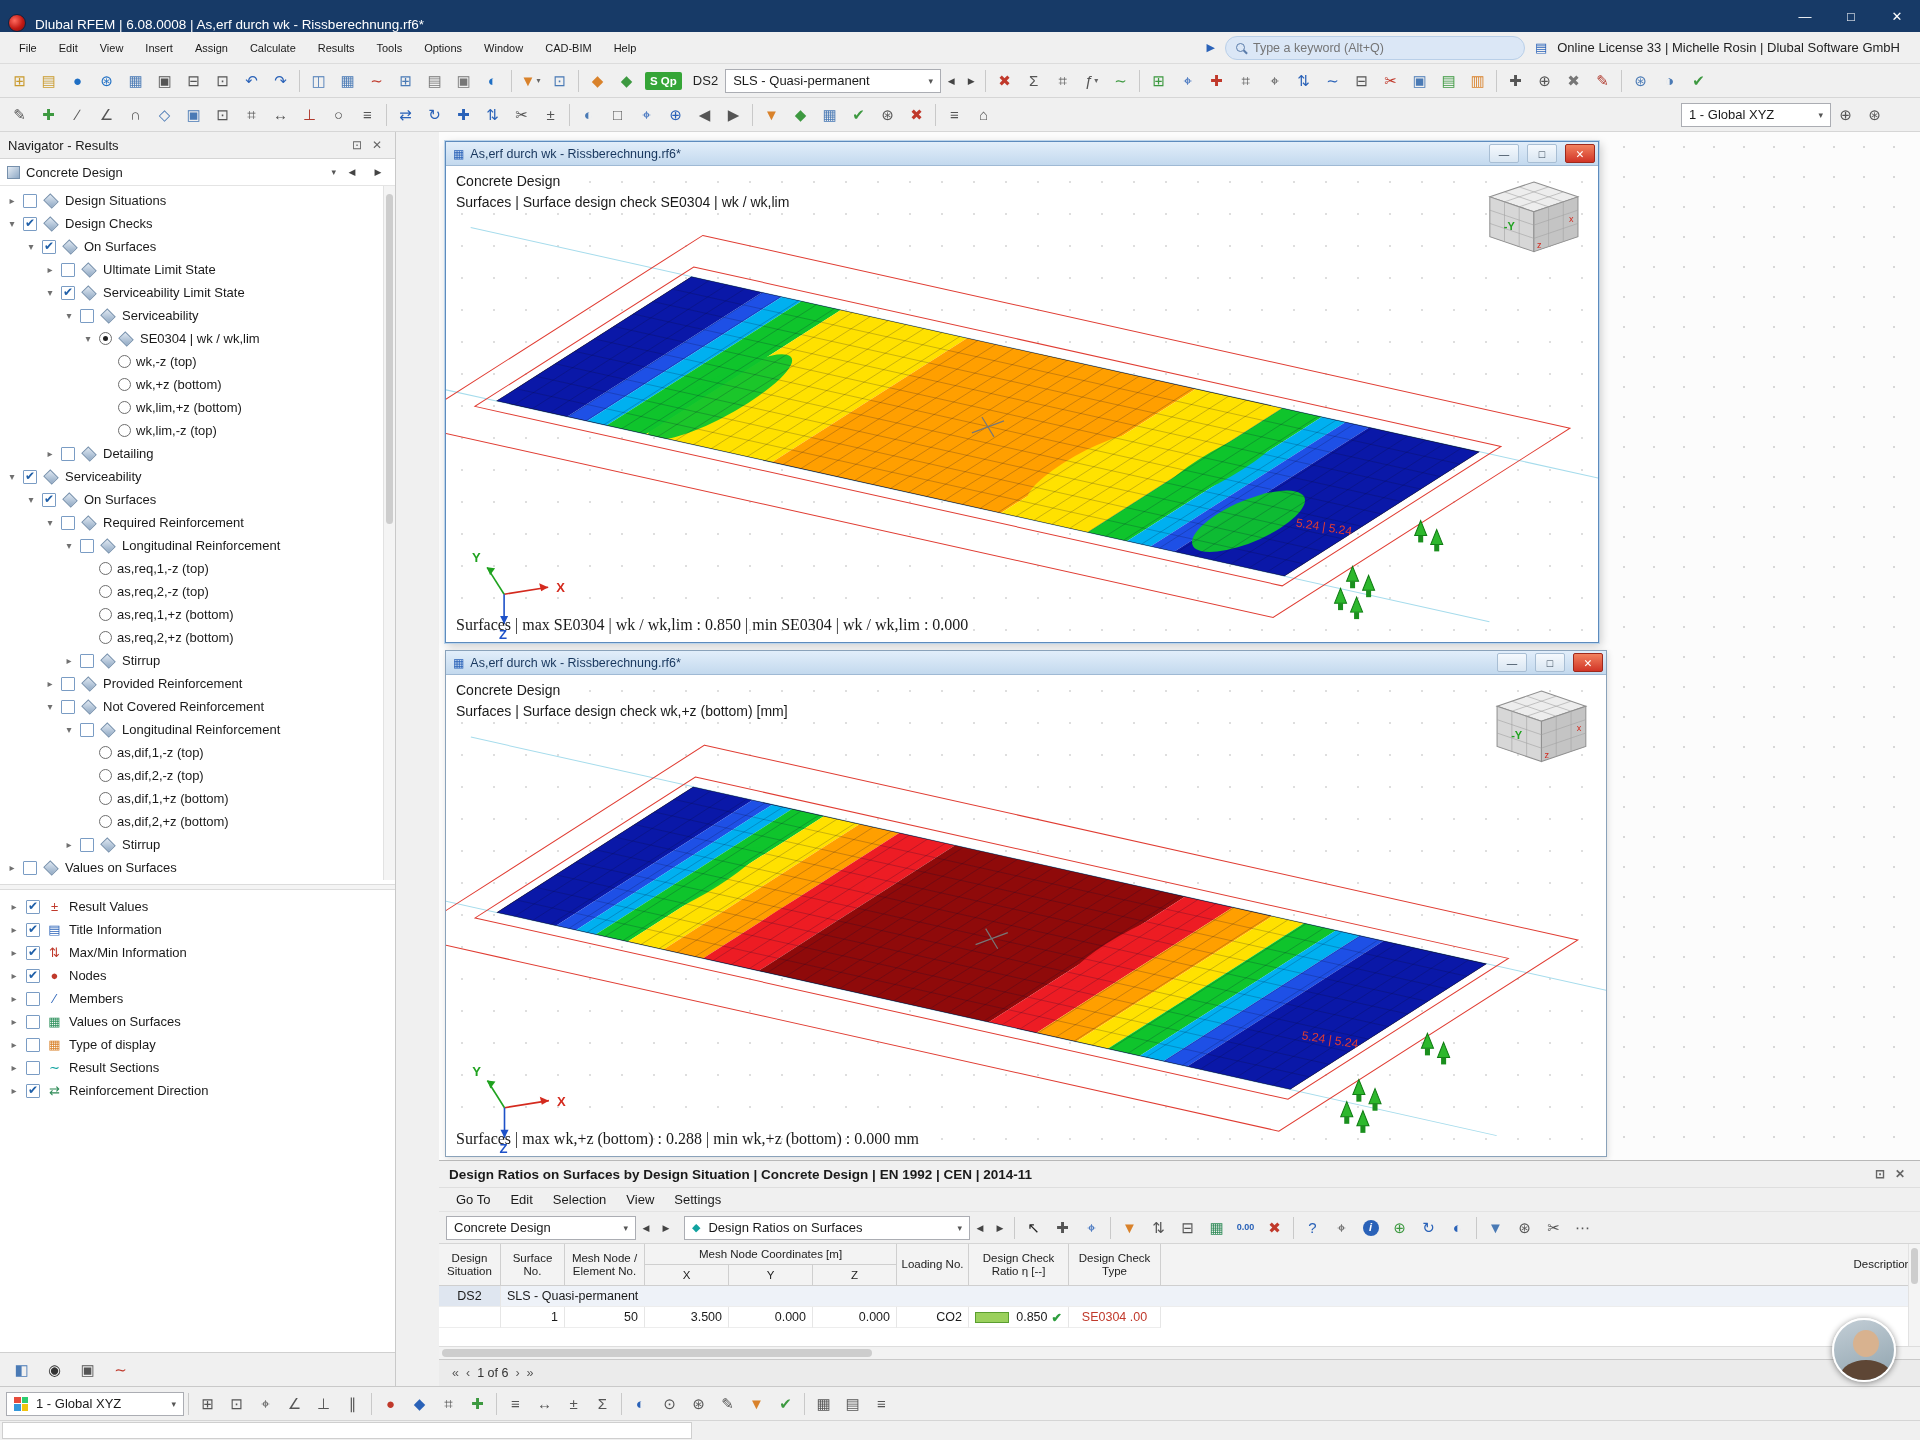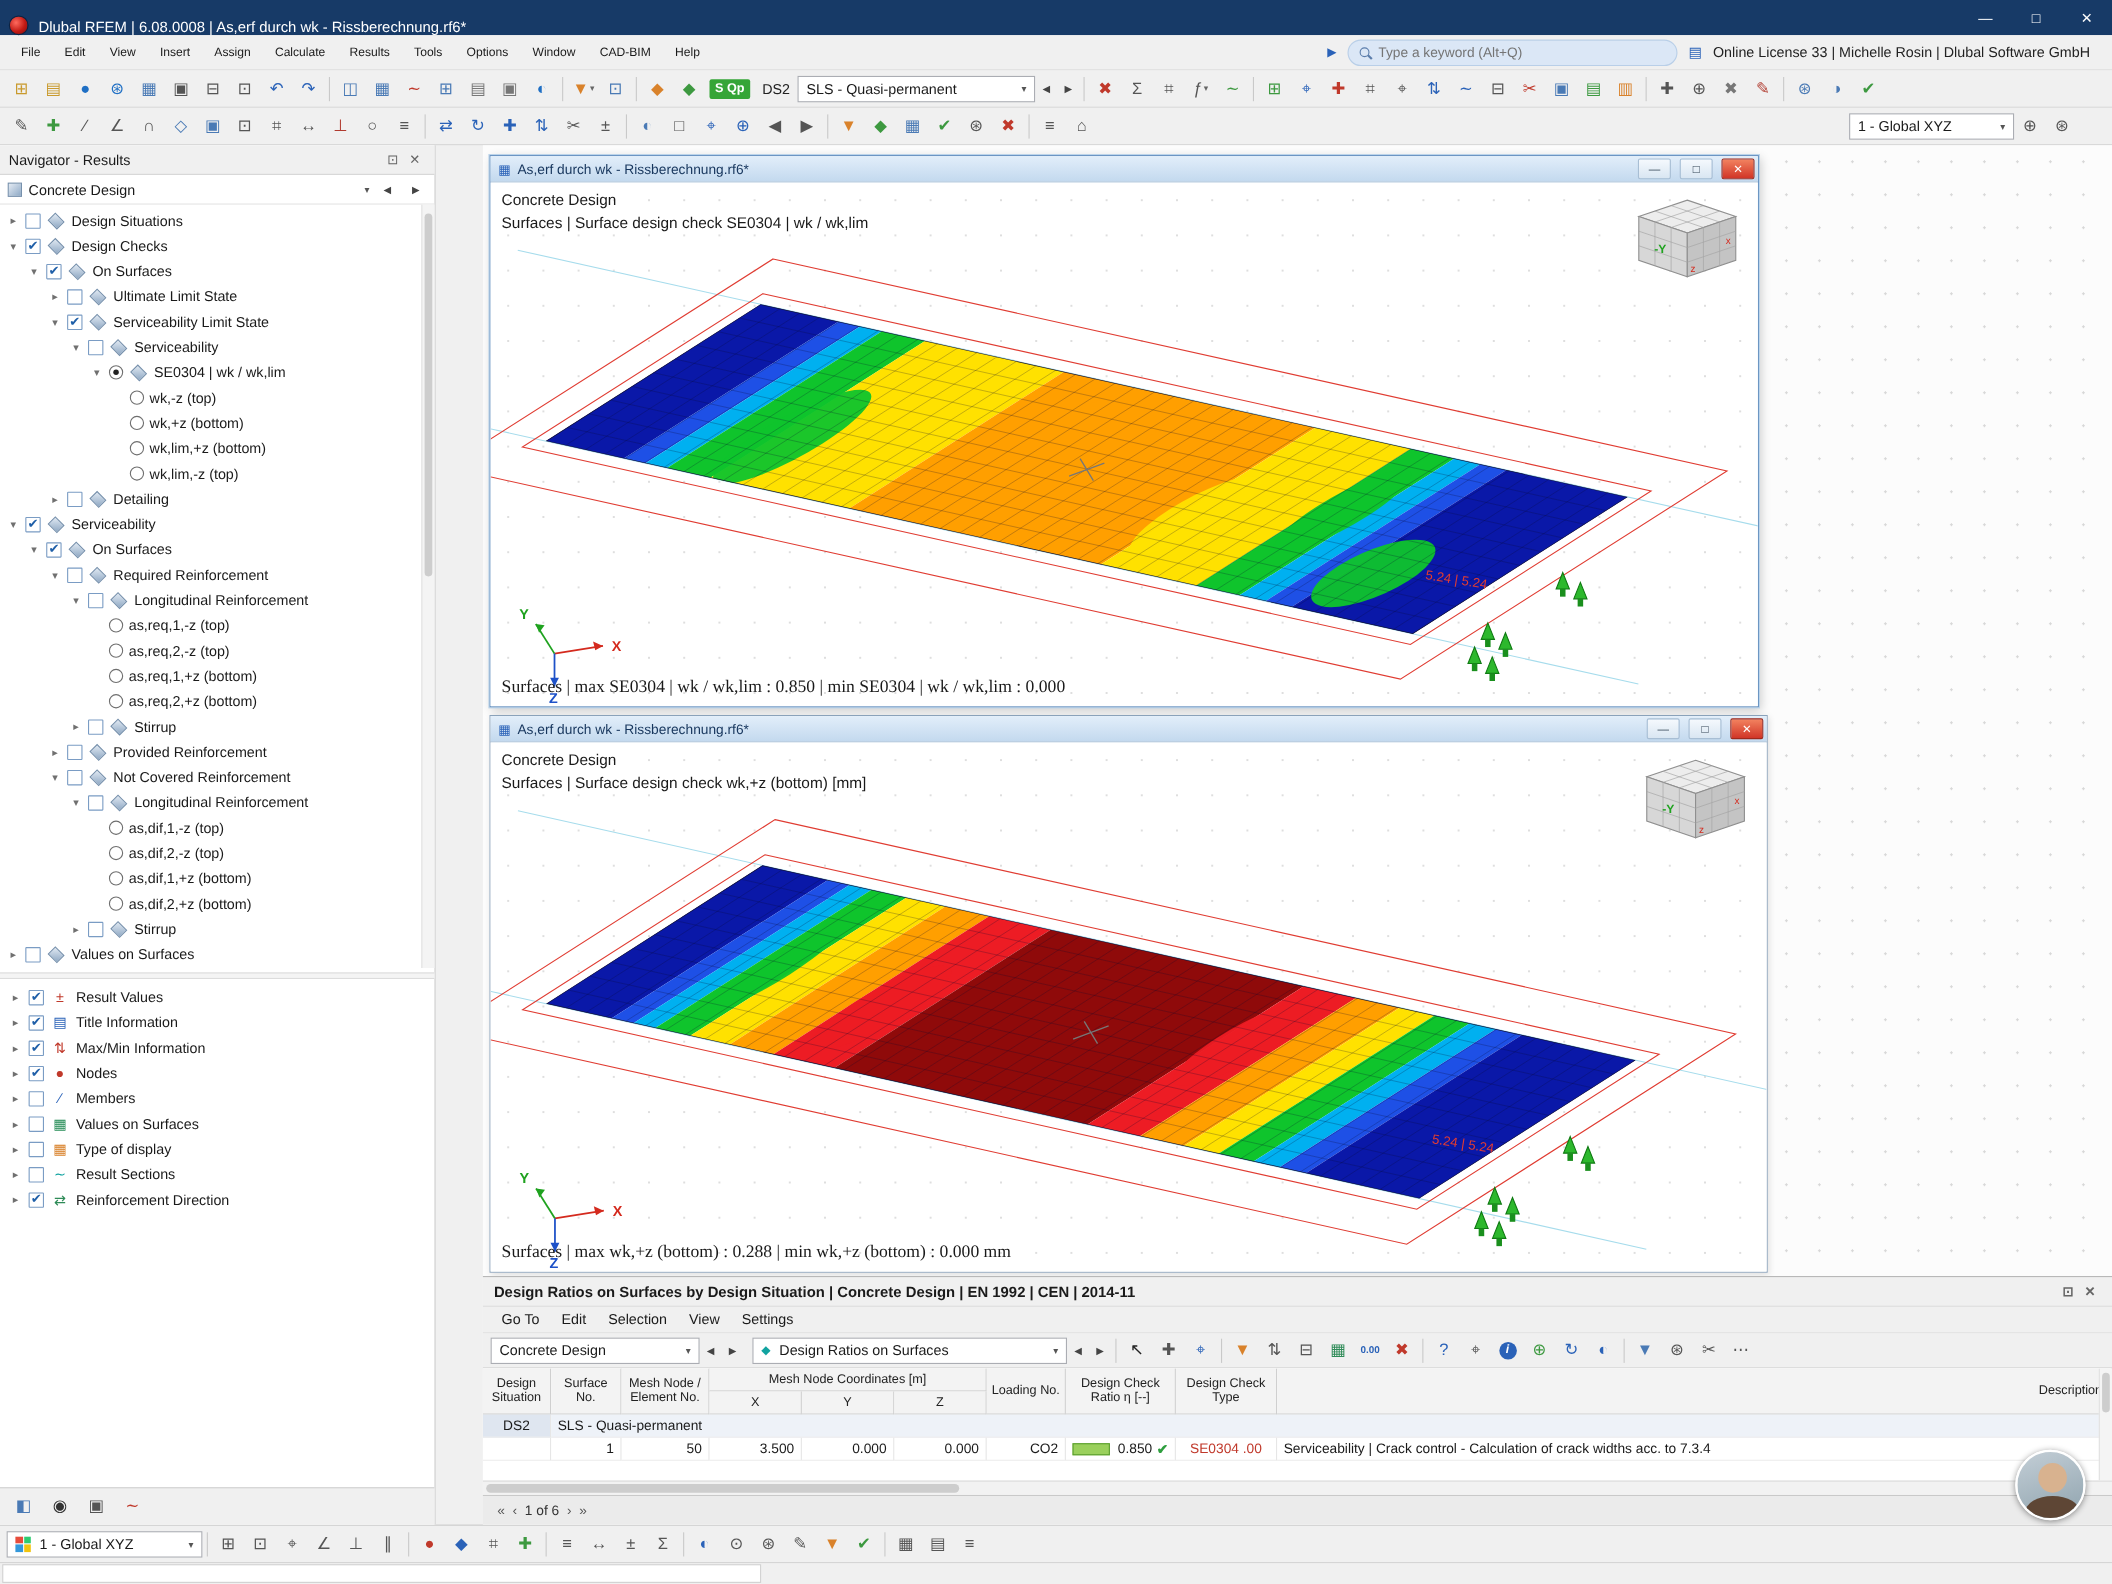--- a/index.html
+++ b/index.html
@@ -954,21 +954,20 @@
             <div class="dc num">3.500</div>
             <div class="dc num">0.000</div>
             <div class="dc num">0.000</div>
             <div class="dc num">CO2</div>
             <div class="dc ratio-cell">
               <span class="ratio-bar"></span>
               <span class="ratio-val">0.850</span>
               <span class="ratio-check">✔</span>
             </div>
             <div class="dc ctr check-type">SE0304 .00</div>
-            <div class="dc">Serviceability | Crack control - Calculation of crack widths acc. to 7.3.4</div>
           </div>
           <div class="tp-vscroll">
               <div class="thumb"></div>
             </div>
         </div>
         <div class="tp-hscroll">
             <div class="thumb"></div>
           </div>
         <div class="tp-tabs">
           <div class="pag">

